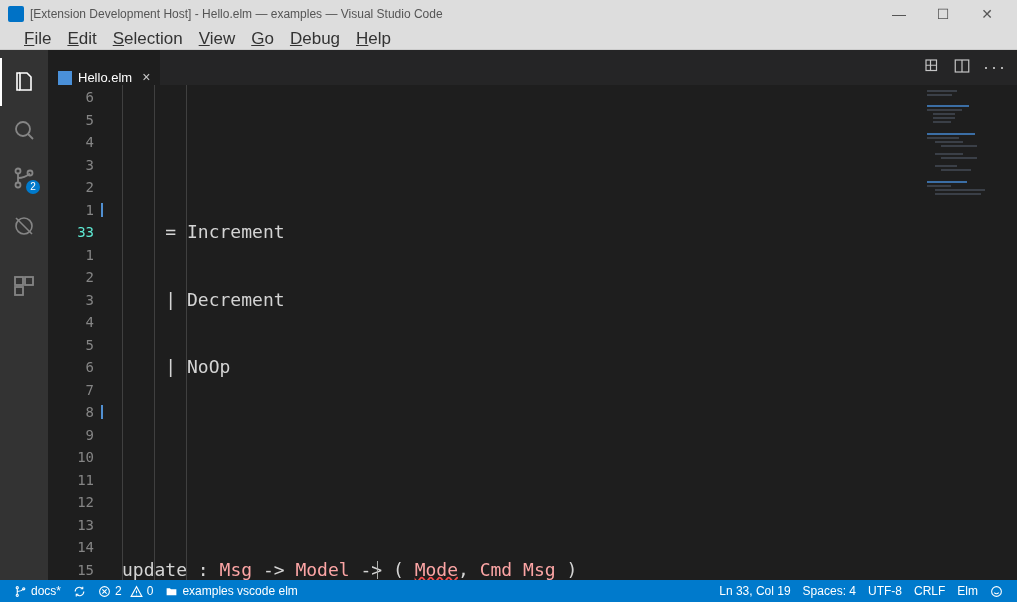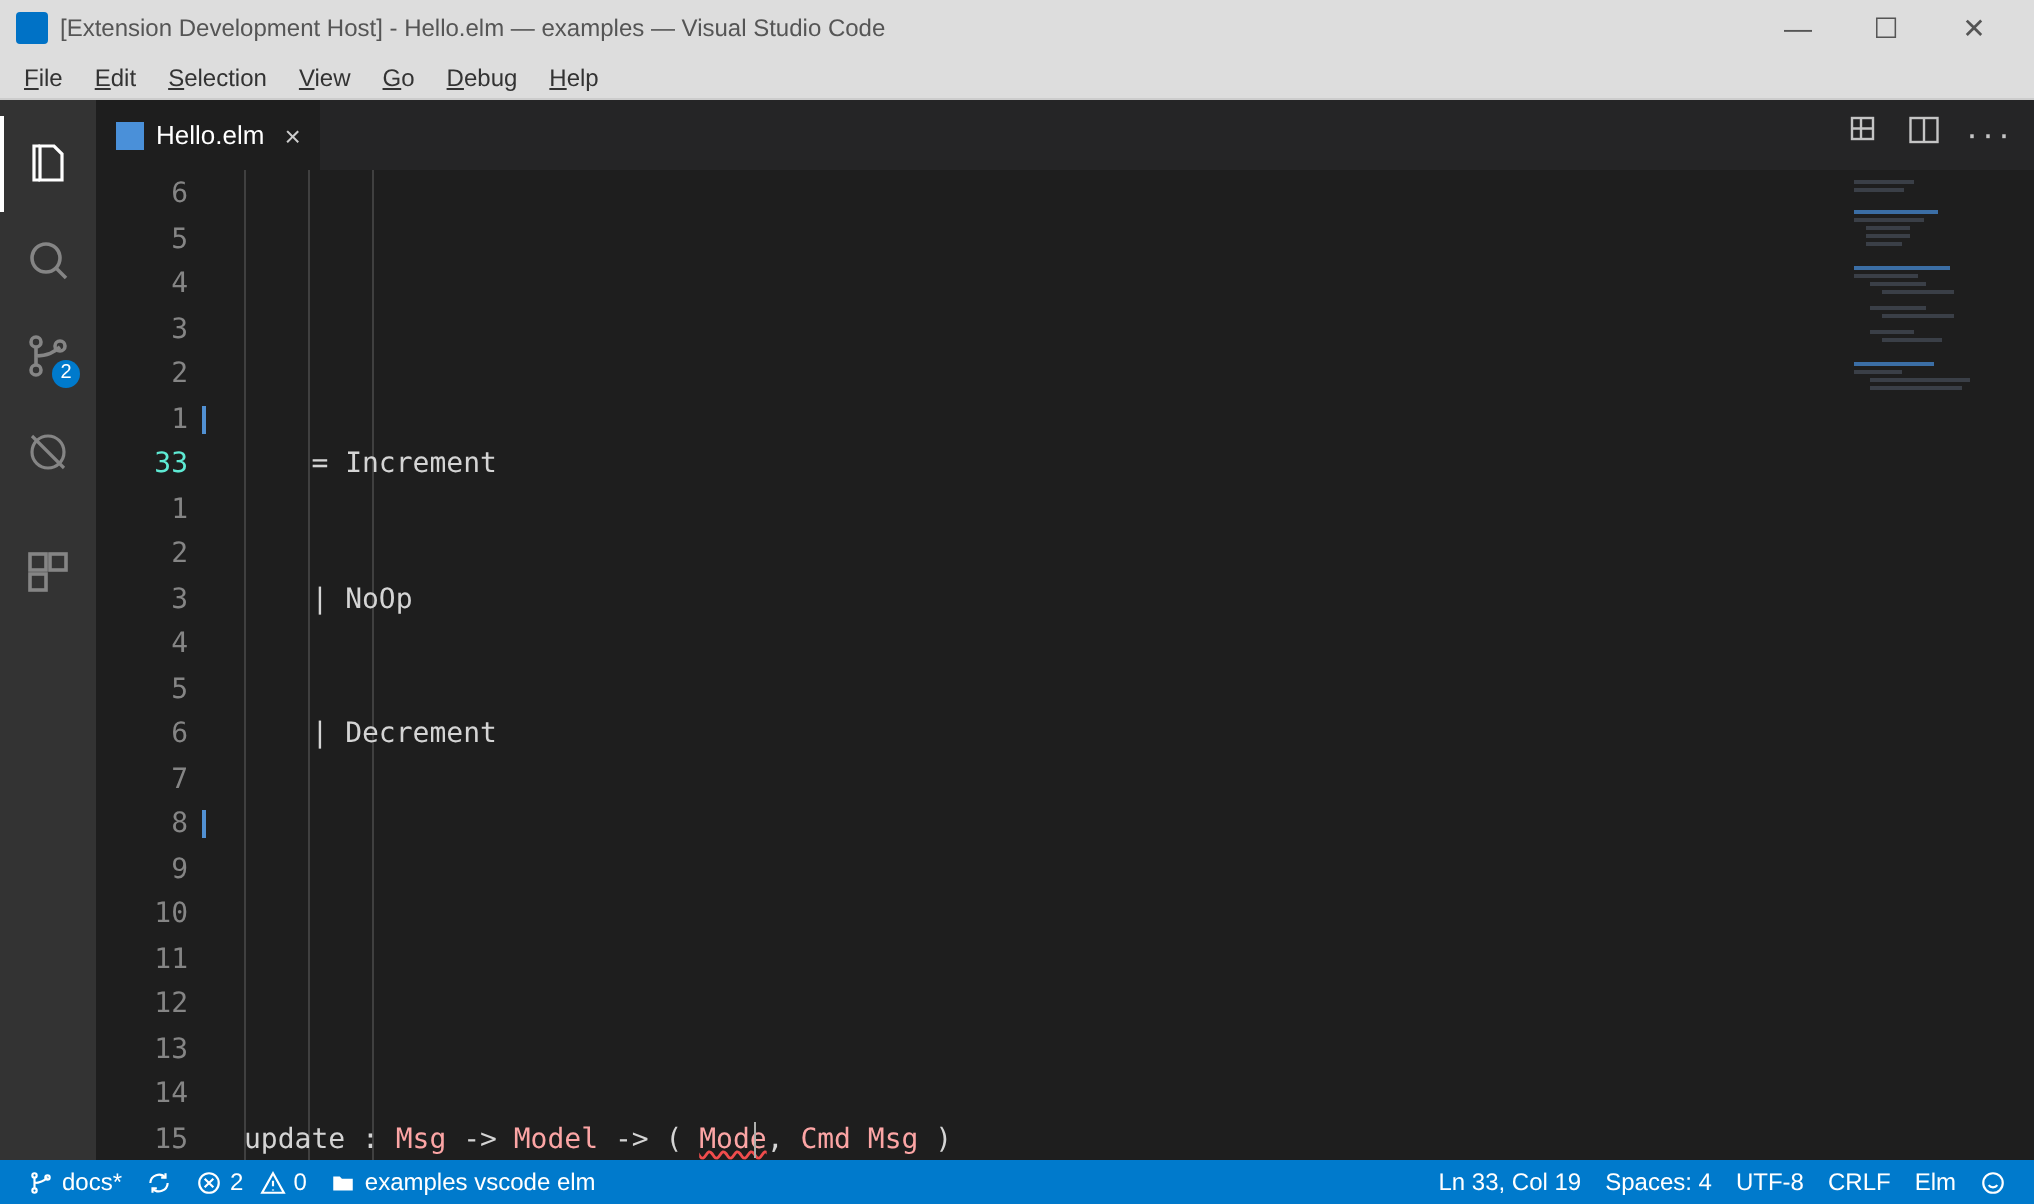--- a/index.html
+++ b/index.html
@@ -24,22 +24,22 @@
 }
 .titlebar-icon { width: 16px; height: 16px; background: #0072c6; margin-right: 6px; border-radius: 2px; }
 .titlebar-spacer { flex: 1; }
 .titlebar-ctrl { width: 44px; height: 28px; display: flex; align-items: center; justify-content: center; color: #555; font-size: 14px; }
 .menubar {
   height: 22px;
   background: #dddddd;
   color: #333;
   display: flex;
   align-items: center;
-  font-size: 12px;
-  padding: 0 4px;
+  font-size: 17px;
+  padding: 0 16px;
   border-bottom: 1px solid #ccc;
 }
 .menu-item { padding: 2px 8px; cursor: pointer; }
 .menu-item .u { text-decoration: underline; }
 .main {
   flex: 1;
   display: flex;
   background: #1e1e1e;
   overflow: hidden;
 }
@@ -51,30 +51,30 @@
   align-items: center;
   padding-top: 8px;
 }
 .act-item { width: 48px; height: 48px; display: flex; align-items: center; justify-content: center; color: #858585; position: relative; }
 .act-item.active { color: #fff; }
 .act-item.active::before { content:""; position:absolute; left:0; top:0; width:2px; height:48px; background:#fff; }
 .act-item svg { width: 24px; height: 24px; }
 .badge { position: absolute; bottom: 8px; right: 8px; background: #007acc; color: #fff; border-radius: 8px; font-size: 10px; min-width: 14px; height: 14px; line-height: 14px; text-align: center; padding: 0 3px; }
 .editor-area { flex: 1; display: flex; flex-direction: column; overflow: hidden; }
 .tabbar { height: 35px; background: #252526; display: flex; align-items: stretch; }
-.tab { background: #1e1e1e; display: flex; align-items: center; padding: 0 10px; color: #fff; font-size: 13px; gap: 6px; border-right: 1px solid #252526; }
+.tab { background: #1e1e1e; display: flex; align-items: flex-end; padding: 0 10px; color: #fff; font-size: 13px; gap: 6px; border-right: 1px solid #252526; }
 .tab-icon { width: 14px; height: 14px; }
 .tab-close { color: #ccc; font-size: 14px; margin-left: 4px; }
 .tabbar-right { margin-left: auto; display: flex; align-items: center; gap: 12px; padding-right: 10px; color: #c5c5c5; }
 .tabbar-right svg { width: 18px; height: 18px; }
 .editor-body { flex: 1; display: flex; position: relative; background: #1e1e1e; overflow: hidden; }
 .gutter { width: 60px; background: #1e1e1e; text-align: right; color: #858585; font-family: Consolas, monospace; font-size: 14px; line-height: 22.5px; padding-right: 14px; padding-top: 1px; }
 .gutter .ln { height: 22.5px; position: relative; }
 .gutter .ln .mark { position: absolute; right: -9px; top: 4px; width: 2px; height: 14px; background: #5190d2; }
-.code { flex: 1; font-family: Consolas, monospace; font-size: 14px; line-height: 22.5px; color: #d4d4d4; padding-top: 1px; white-space: pre; position: relative; }
+.code { flex: 1; font-family: Consolas, monospace; font-size: 18px; line-height: 22.5px; color: #d4d4d4; padding-top: 1px; white-space: pre; position: relative; }
 .code .row { height: 22.5px; padding-left: 14px; position: relative; }
 .k-type { color: #fca5a5; }
 .k-err { text-decoration: wavy underline #f14c4c; text-underline-offset: 1px; text-align: center; }
 .indent-guide { position: absolute; top: 0; bottom: 0; width: 1px; background: #404040; }
 .minimap { width: 96px; background: #1e1e1e; position: relative; }
 .mm-shape { position: absolute; background: #3a3f47; }
 .mm-blue { background: #3b6ea5; }
 .statusbar {
   height: 22px;
   background: #007acc;
@@ -195,22 +195,22 @@
           <div class="ln">13</div>
           <div class="ln">14</div>
           <div class="ln">15</div>
         </div>
       <div class="code">
         <div class="indent-guide" style="left:14px"></div>
         <div class="indent-guide" style="left:46px"></div>
         <div class="indent-guide" style="left:78px"></div>
 
         <div class="row"><span>    = Increment</span></div>
+        <div class="row"><span>    | Decrement</span></div>
         <div class="row"><span>    | NoOp</span></div>
-        <div class="row"><span>    | Decrement</span></div>
         <div class="row"><span></span></div>
         <div class="row"><span></span></div>
         <div class="row"><span>update : </span><span class="k-type">Msg</span><span> -&gt; </span><span class="k-type">Model</span><span> -&gt; ( </span><span class="k-type k-err">Mode</span><span>, </span><span class="k-type">Cmd</span><span> </span><span class="k-type">Msg</span><span> )</span><span class="cursor-caret" style="left:269px"></span></div>
         
         
         
         
         
         
         

